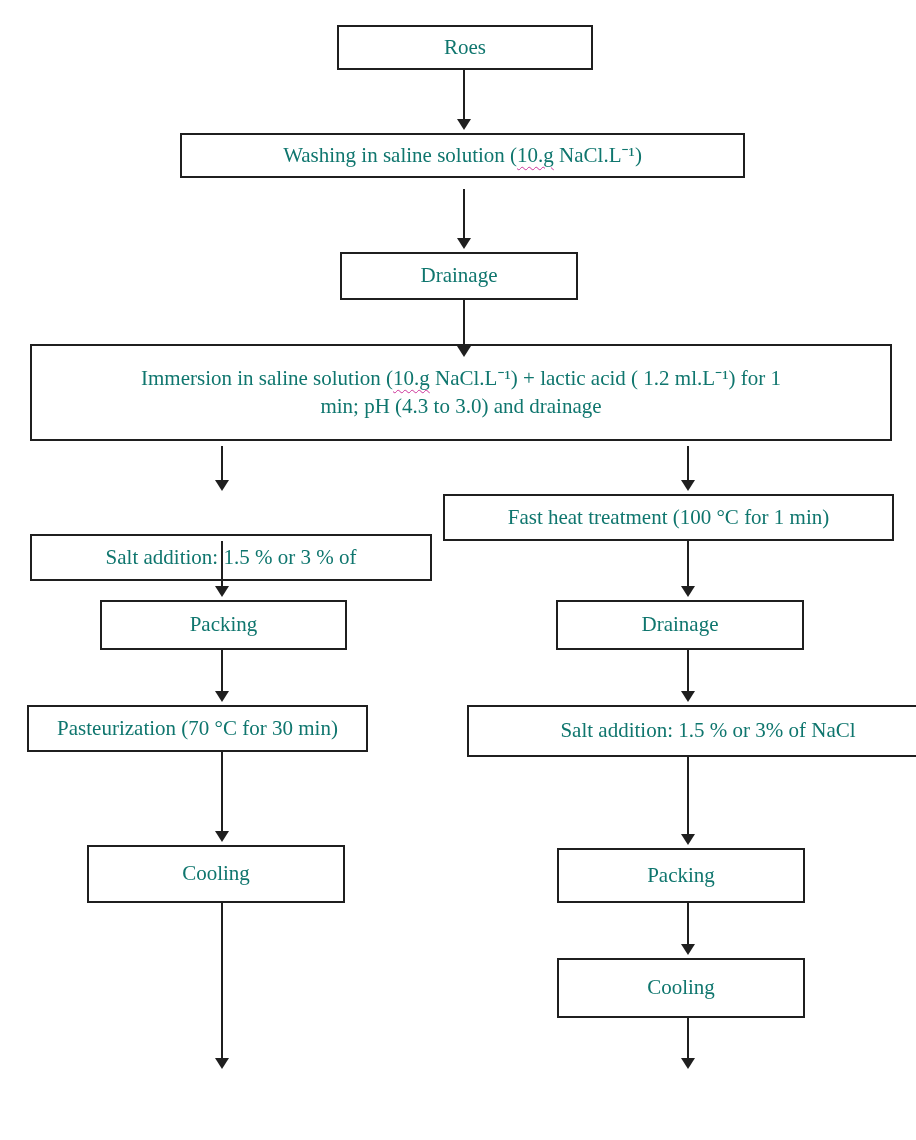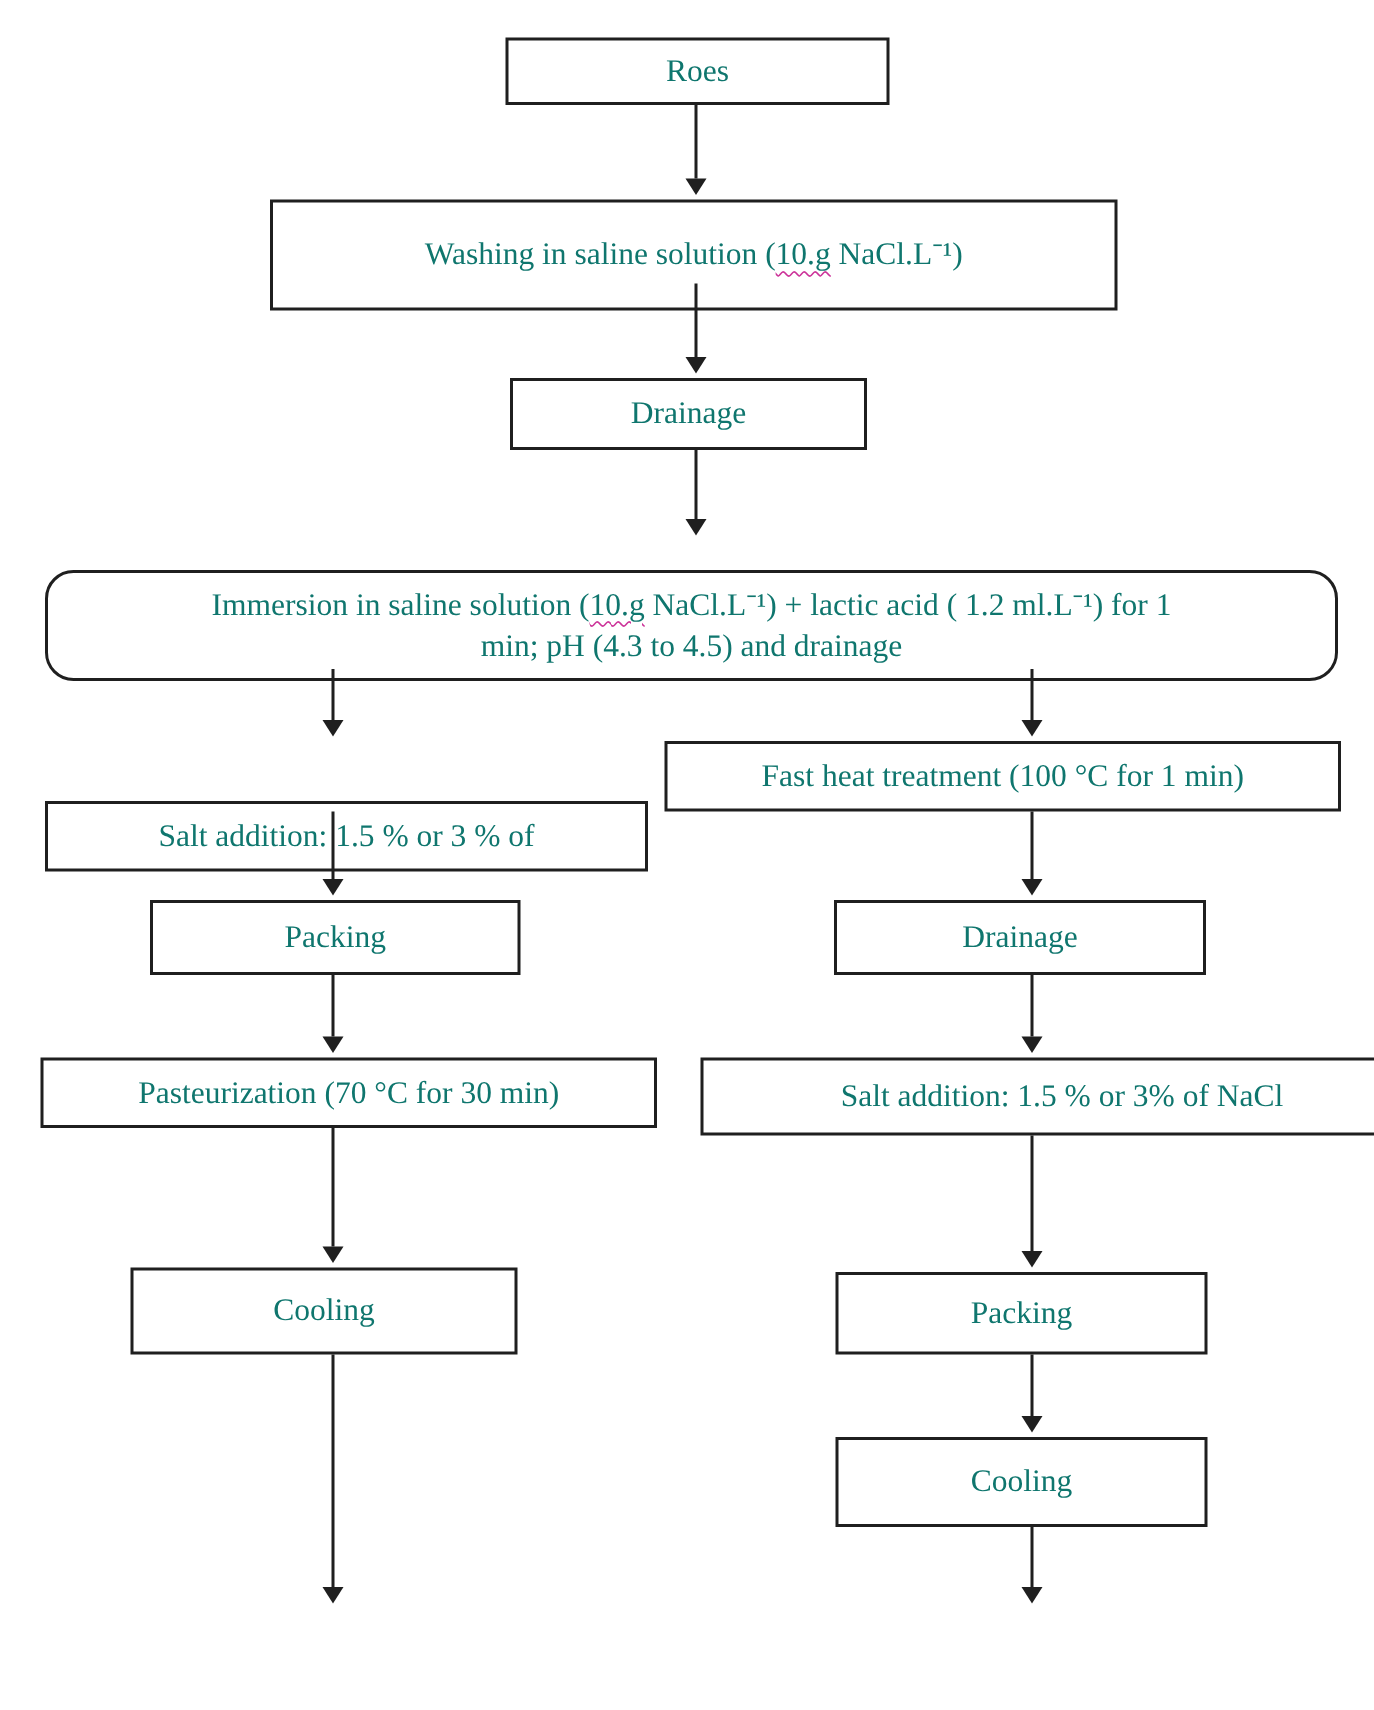--- a/index.html
+++ b/index.html
@@ -56,49 +56,49 @@
 </style>
 </head>
 <body>
 
 <div id="canvas">
 
   <div class="box" style="left:337px; top:25px; width:256px; height:45px;">
     <span class="txt">Roes</span>
   </div>
 
-  <div class="box" style="left:180px; top:133px; width:565px; height:74px;">
+  <div class="box" style="left:180px; top:133px; width:565px; height:45px;">
     <span class="txt"><span>Washing in saline solution (</span><span class="flagged">10.g</span><span> NaCl.L⁻¹)</span></span>
   </div>
 
   <div class="box" style="left:340px; top:252px; width:238px; height:48px;">
     <span class="txt">Drainage</span>
   </div>
 
-  <div class="box" style="left:30px; top:380px; width:862px; height:74px;border-radius:19px;">
-    <span class="txt"><span>Immersion in saline solution (</span><span class="flagged">10.g</span><span> NaCl.L⁻¹) + lactic acid ( 1.2 ml.L⁻¹) for 1</span><br><span>min; pH (4.3 to 4.5) and drainage</span></span>
+  <div class="box" style="left:30px; top:344px; width:862px; height:97px;">
+    <span class="txt"><span>Immersion in saline solution (</span><span class="flagged">10.g</span><span> NaCl.L⁻¹) + lactic acid ( 1.2 ml.L⁻¹) for 1</span><br><span>min; pH (4.3 to 3.0) and drainage</span></span>
   </div>
 
   <div class="box" style="left:30px; top:494px; width:402px; height:47px;margin-top:40px;">
     <span class="txt">Salt addition: 1.5 % or 3 % of</span>
   </div>
 
   <div class="box" style="left:443px; top:494px; width:451px; height:47px;text-align:center;">
     <span class="txt">Fast heat treatment (100 °C for 1 min)</span>
   </div>
 
   <div class="box" style="left:100px; top:600px; width:247px; height:50px;">
     <span class="txt">Packing</span>
   </div>
 
   <div class="box" style="left:556px; top:600px; width:248px; height:50px;">
     <span class="txt">Drainage</span>
   </div>
 
-  <div class="box" style="left:27px; top:705px; width:411px; height:47px;">
+  <div class="box" style="left:27px; top:705px; width:341px; height:47px;">
     <span class="txt">Pasteurization (70 °C for 30 min)</span>
   </div>
 
   <div class="box" style="left:467px; top:705px; width:482px; height:52px;">
     <span class="txt">Salt addition: 1.5 % or 3% of NaCl</span>
   </div>
 
   <div class="box" style="left:87px; top:845px; width:258px; height:58px;">
     <span class="txt">Cooling</span>
   </div>

